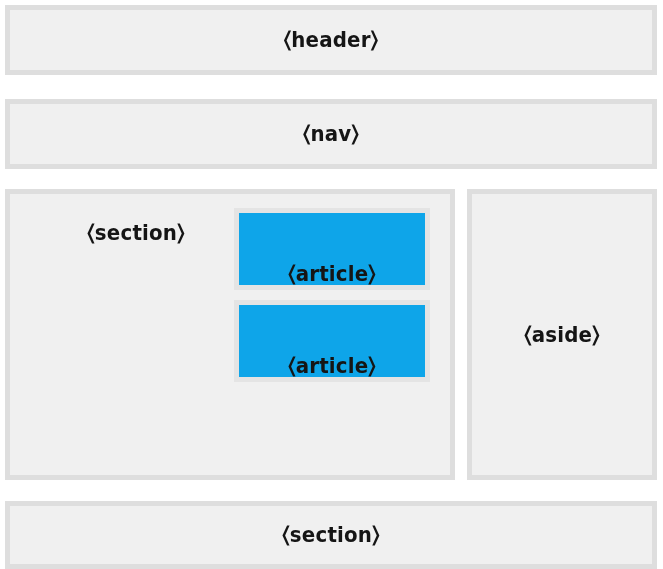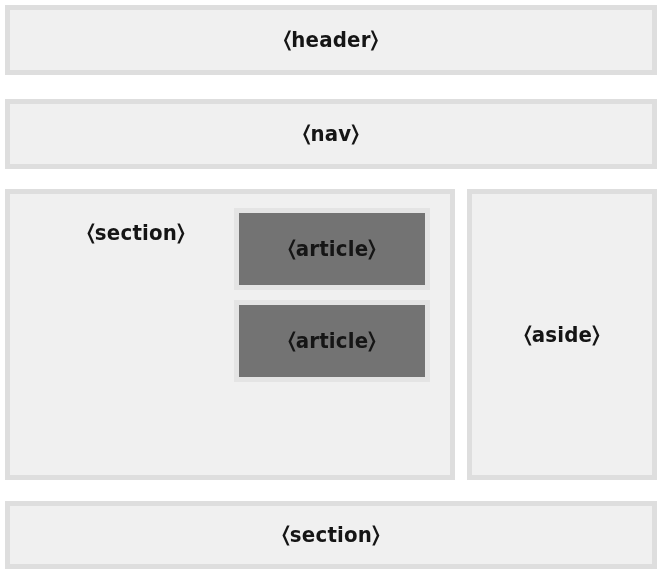--- a/index.html
+++ b/index.html
@@ -104,25 +104,25 @@
 
   .article-stack {
     display: flex;
     flex-direction: column;
     gap: 10px;
     width: 100%;
   }
 
   .article {
     box-sizing: border-box;
-    background: #737373;
+    background: #0ea5e9;
     border: 5px solid #e4e4e4;
     height: 82px;
     display: flex;
-    align-items: center;
+    align-items: flex-end;
     justify-content: center;
   }
 </style>
 </head>
 <body>
 
 <div id="layout-diagram">
 
   <div class="block row-header">
     <span class="block-label">〈header〉</span>

